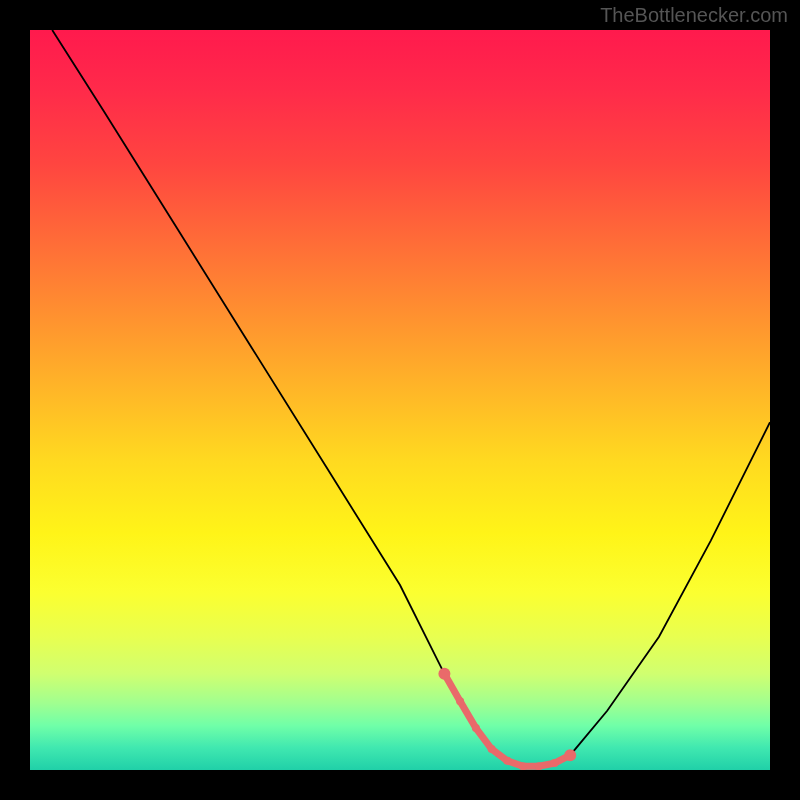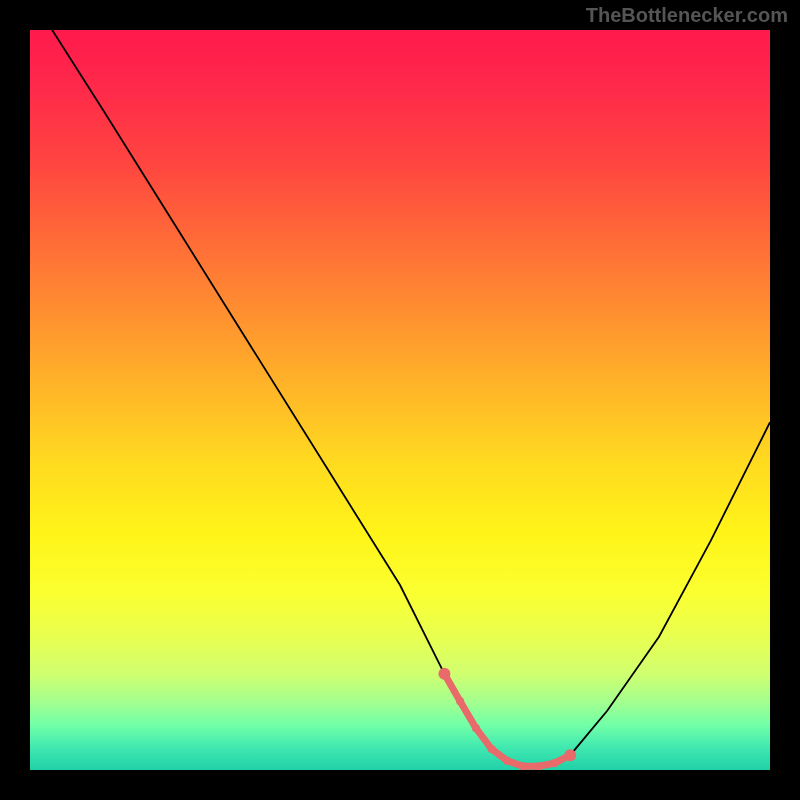--- a/index.html
+++ b/index.html
@@ -10,21 +10,21 @@
     position: relative;
     font-family: Arial, sans-serif;
     overflow: hidden;
   }
   .attribution {
     position: absolute;
     top: 4px;
     right: 12px;
     color: #555;
     font-size: 20px;
-    font-weight: 700;
+    font-weight: 400;
     z-index: 10;
   }
   .chart-area {
     position: absolute;
     top: 30px;
     left: 30px;
     width: 740px;
     height: 740px;
     background: linear-gradient(to bottom,
       #ff1a4d 0%,

